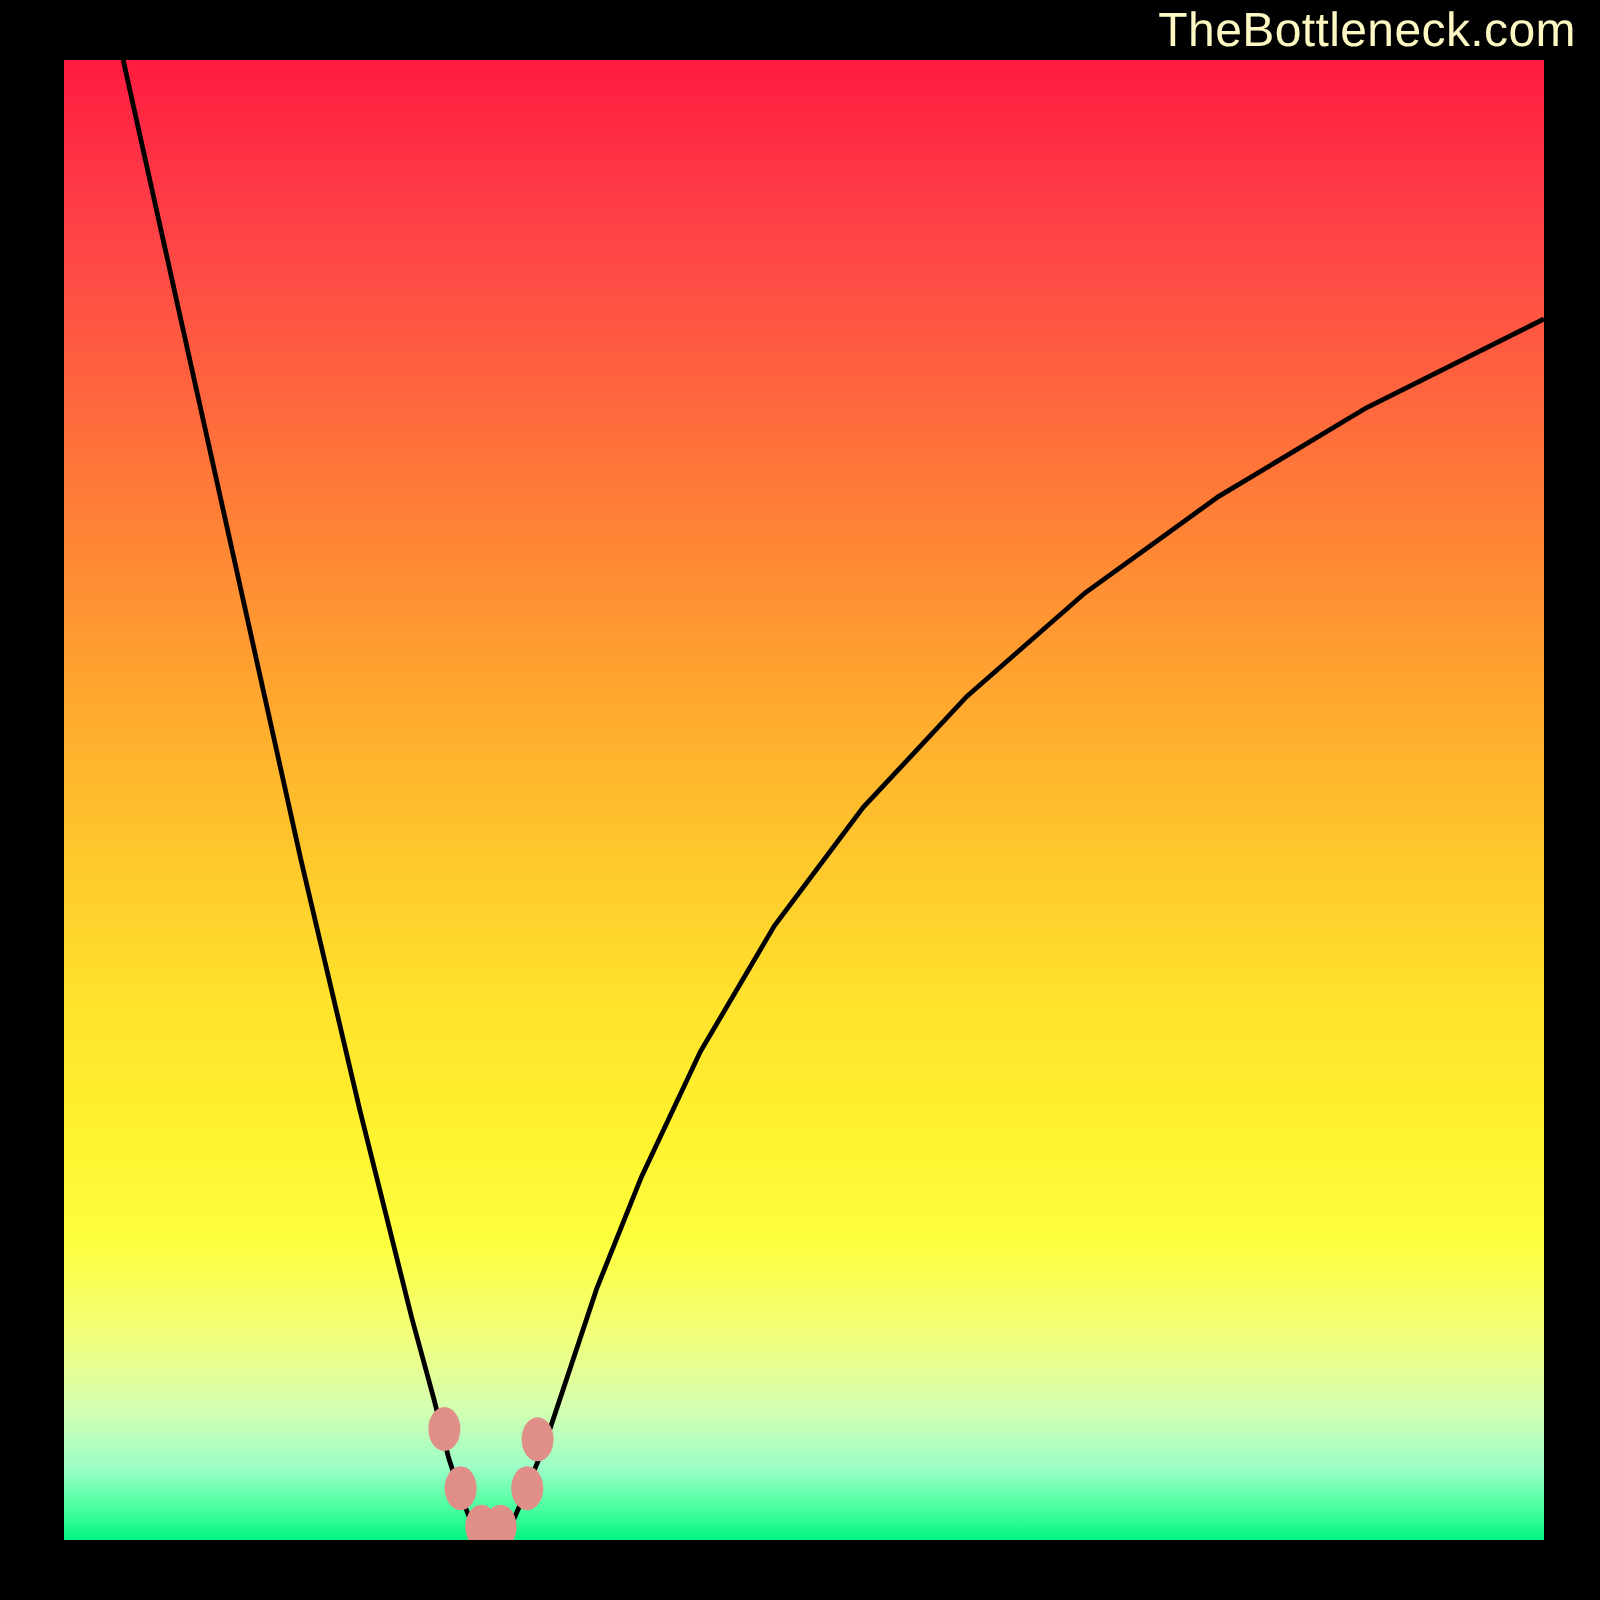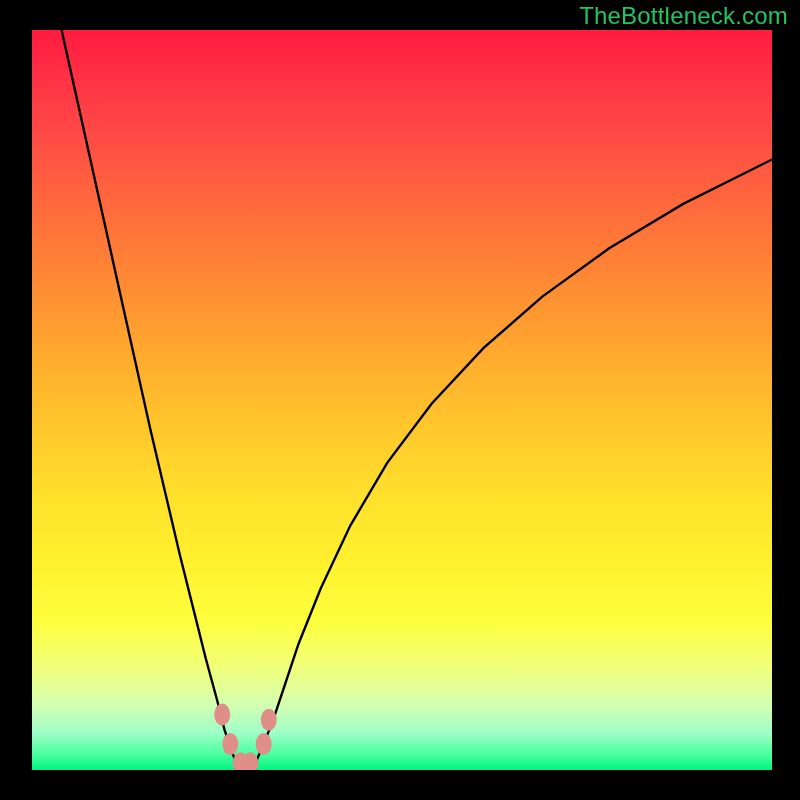--- a/index.html
+++ b/index.html
@@ -35,21 +35,21 @@
       #46ff9d 98%,
       #00f481 100%
     );
   }
   .watermark {
     position: absolute;
     top: 2px;
     right: 12px;
     font-size: 24px;
     font-weight: 400;
-    color: #22c55e;
+    color: #fef9c3;
     letter-spacing: 0.2px;
     user-select: none;
   }
   svg.curve {
     position: absolute;
     left: 0;
     top: 0;
     width: 740px;
     height: 740px;
   }

